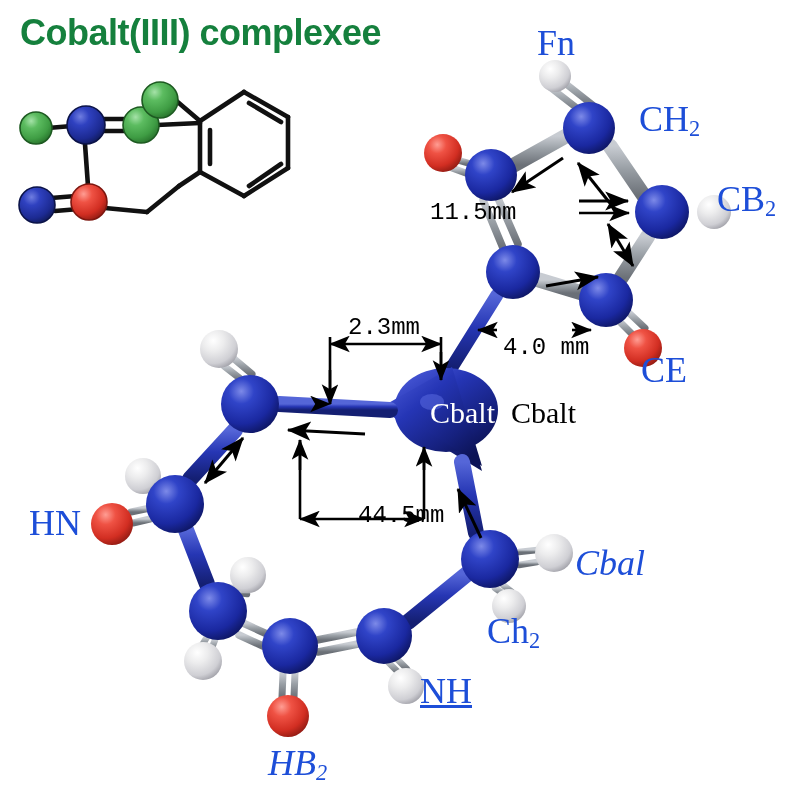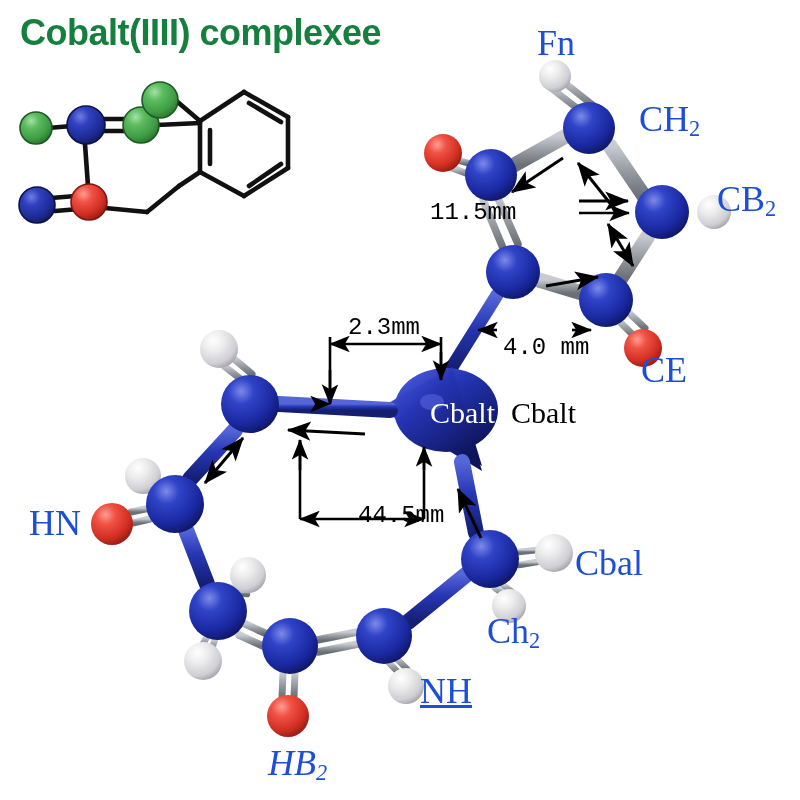--- a/index.html
+++ b/index.html
@@ -361,21 +361,21 @@
   </div>
 
   <div class="atom-label" style="left:641px; top:352px;">
     <span>CE</span>
   </div>
 
   <div class="atom-label" style="left:29px; top:505px;">
     <span>HN</span>
   </div>
 
-  <div class="atom-label" style="left:575px; top:545px;">
+  <div class="atom-label" style="left:575px; top:545px;font-style:italic;">
     <span>Cbal</span>
   </div>
 
   <div class="atom-label" style="left:487px; top:613px;">
     <span>Ch</span><sub>2</sub>
   </div>
 
   <div class="atom-label" style="left:420px; top:673px;text-decoration:underline;">
     <span>NH</span>
   </div>

